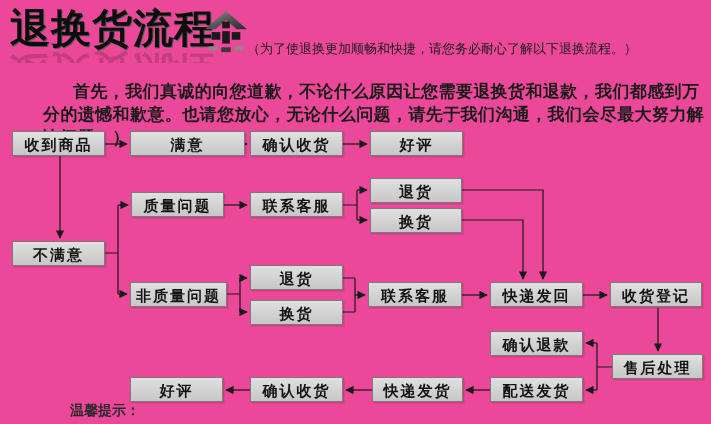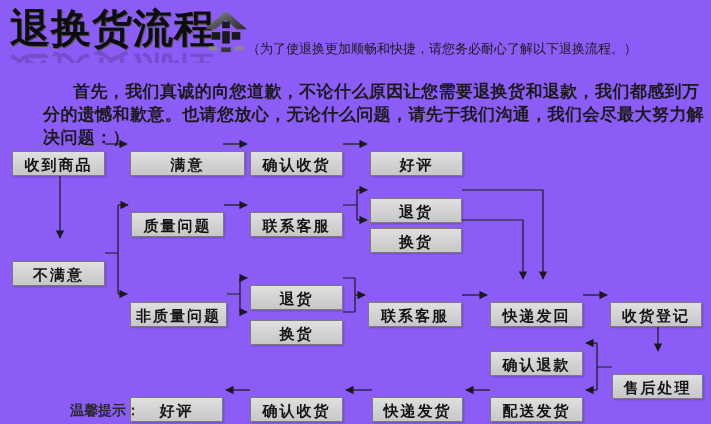--- a/index.html
+++ b/index.html
@@ -1,16 +1,16 @@
 <!DOCTYPE html>
 <html><head>
 <meta charset="utf-8">
 <style>
   html,body{margin:0;padding:0;background:#fff;}
-  .page{position:relative;width:711px;height:424px;background:#8b5cf6;overflow:hidden;
+  .page{position:relative;width:711px;height:424px;background:#ec4899;overflow:hidden;
         font-family:"Liberation Sans","DejaVu Sans",sans-serif;color:#111;}
 
   
   .title-main{position:absolute;left:10px;top:6px;font-size:40px;font-weight:900;
               letter-spacing:1px;color:#0d0d0d;line-height:44px;white-space:nowrap;
               text-shadow:1px 1px 0 #555;}
   .title-reflection{position:absolute;left:10px;top:50px;height:13px;width:220px;
                     overflow:hidden;opacity:0.18;pointer-events:none;}
   .title-reflection span{display:block;font-size:40px;font-weight:900;letter-spacing:1px;
                     line-height:44px;white-space:nowrap;transform:scaleY(-1);
@@ -22,21 +22,21 @@
   
   .intro{position:absolute;left:27px;top:80px;width:668px;font-size:17px;font-weight:600;
          line-height:23px;color:#1a1a1a;text-indent:30px;letter-spacing:0.4px;margin-left:16px;}
 
   
   .edges{position:absolute;left:0;top:0;width:711px;height:424px;pointer-events:none;}
   .node{position:absolute;height:25px;line-height:25px;text-align:center;
         font-size:15px;font-weight:bold;letter-spacing:2px;color:#141414;
         background:linear-gradient(180deg,#e0e0e0 0%,#d2d2d2 55%,#c7c7c7 100%);
         border:1px solid #7a7a7a;box-shadow:1.5px 1.5px 0 rgba(0,0,0,0.12);
-        box-sizing:border-box;margin-top:20px;}
+        box-sizing:border-box;}
 
   
   .tip{position:absolute;left:30px;top:402px;font-size:14px;font-weight:600;color:#2a2a2a;margin-left:40px;}
 </style>
 </head>
 <body>
 
 <div class="page">
 
   <div class="title-main">退换货流程</div>

